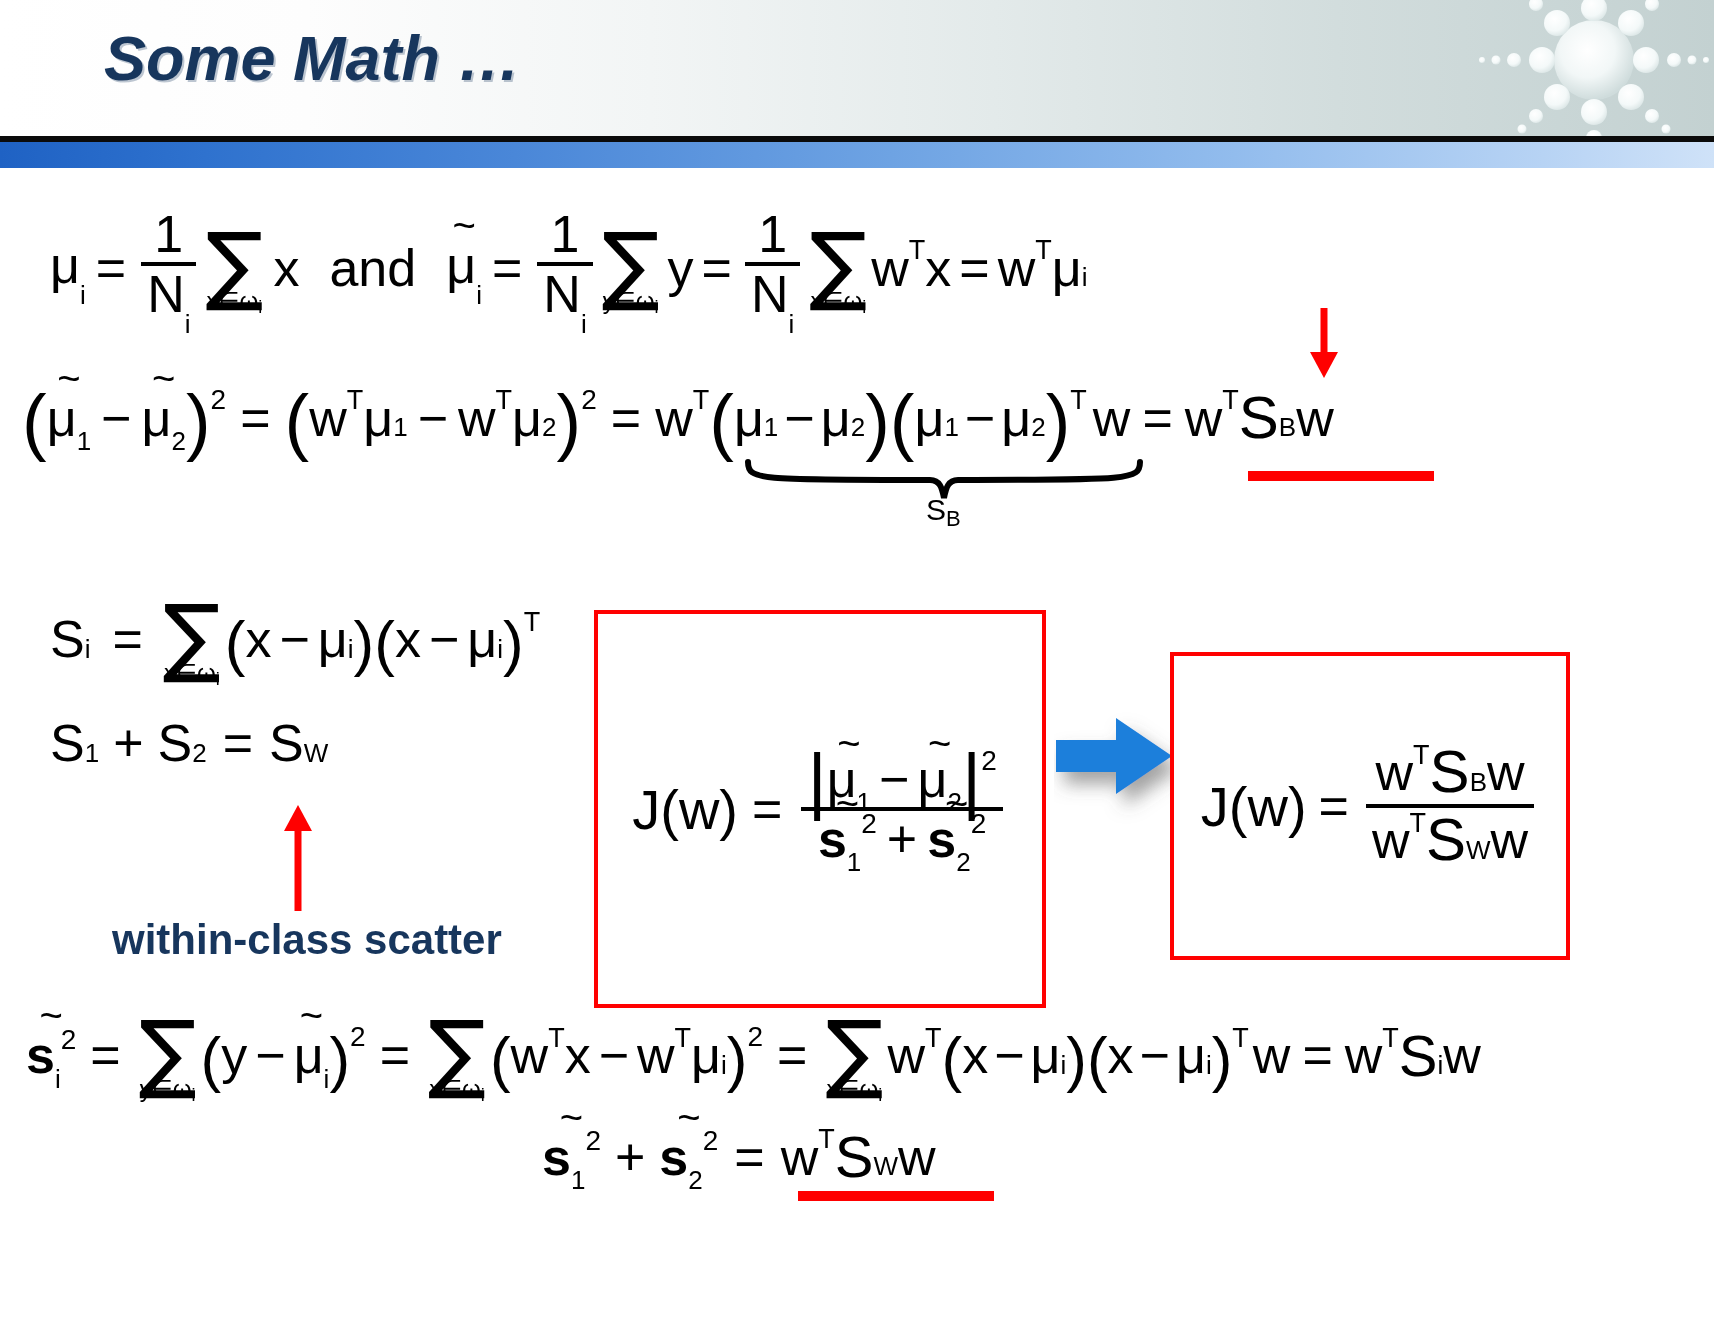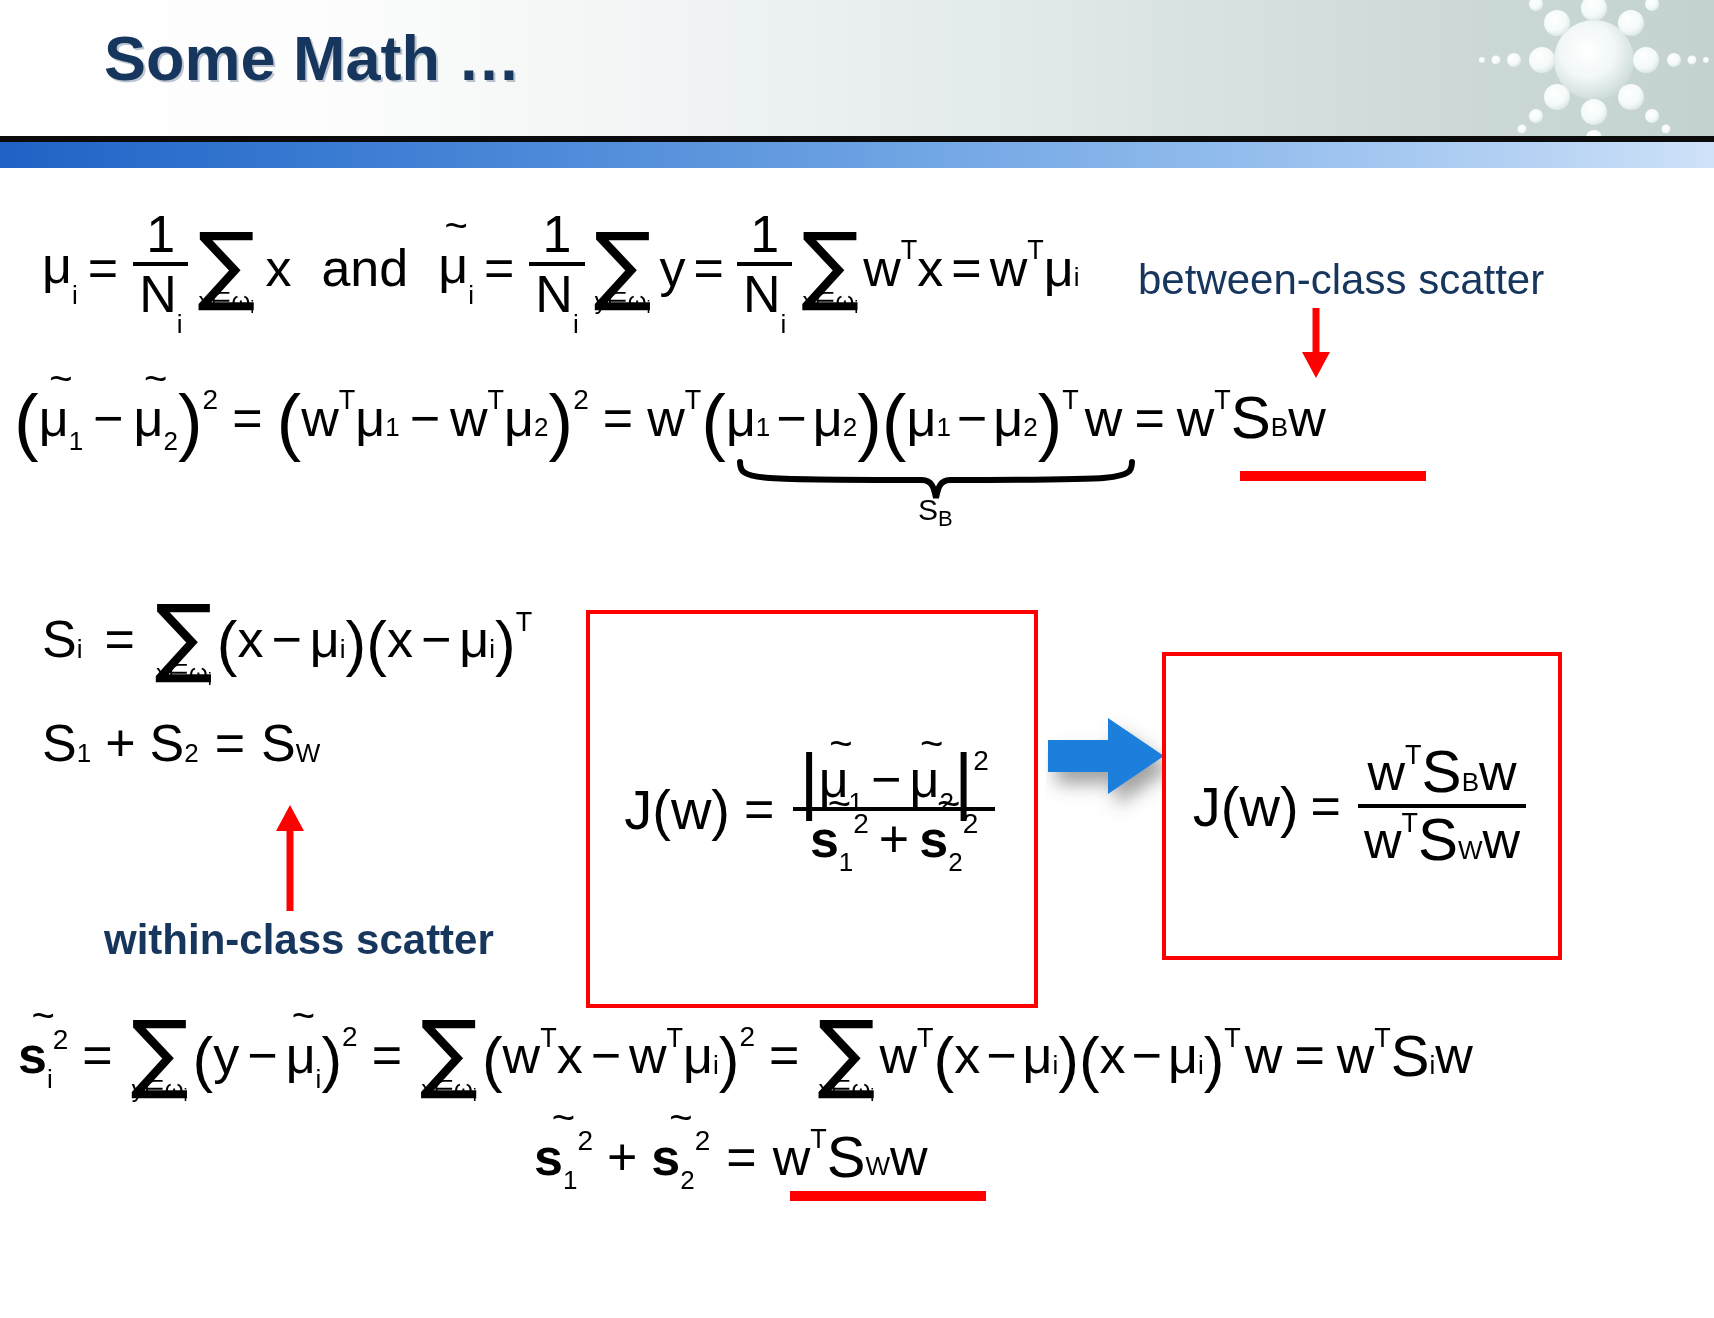--- a/index.html
+++ b/index.html
@@ -11,36 +11,36 @@
     position:relative;
   }
 
   
   .header{
     position:absolute;left:0;top:0;width:1714px;height:136px;
     background:linear-gradient(to right,#ffffff 0%,#fdfdfd 18%,#f2f5f5 38%,#e3eaea 58%,#d2dddd 78%,#c3d1d1 100%);
   }
   .title{
     position:absolute;left:104px;top:22px;
-    font-size:63px;font-weight:bold;
+    font-size:63px;font-weight:bold;font-style:italic;
     color:#17365d;letter-spacing:0px;
     text-shadow:2px 2px 0 rgba(23,54,93,0.28);
     white-space:nowrap;
   }
   .sunburst{position:absolute;left:1424px;top:-12px;width:290px;height:160px;overflow:hidden;}
   .headerline{
     position:absolute;left:0;top:136px;width:1714px;height:6px;background:#0b0b0b;
   }
   .bluebar{
     position:absolute;left:0;top:142px;width:1714px;height:26px;
     background:linear-gradient(to right,#1f62c4 0%,#2f72ce 12%,#4a87d8 30%,#6ea3e3 52%,#92bced 72%,#b7d3f4 90%,#cfe2f8 100%);
   }
 
   
-  .canvas{position:absolute;left:0;top:168px;width:1363px;height:1150px;}
+  .canvas{position:absolute;left:8px;top:168px;width:1363px;height:1150px;}
 
   
   .mth{font-family:"Liberation Sans", sans-serif;color:#000;white-space:nowrap;}
   .eq{position:absolute;display:flex;align-items:center;}
   .big{font-size:52px;}
   .sym{font-size:52px;}
   .sig{font-size:86px;line-height:0.8;font-family:"DejaVu Sans",sans-serif;font-weight:400;}
   .sub{font-size:26px;vertical-align:sub;position:relative;top:10px;}
   .sup{font-size:28px;vertical-align:super;position:relative;top:-18px;}
   .supT{font-size:27px;position:relative;top:-17px;}
@@ -178,21 +178,20 @@
     <span class="big">w</span>
       <span class="supT">T</span>
     <span class="big">x</span>
     <span class="sym" style="margin:0 8px;">=</span>
     <span class="big">w</span>
       <span class="supT">T</span>
     <span class="big">μ</span>
       <span class="sub">i</span>
   </div>
 
-  <div class="lbl" style="left:1138px;top:88px;">between-class scatter</div>
   <svg class="arrow-svg" style="left:1286px;top:140px;" width="60" height="72">
     <line x1="30" y1="0" x2="30" y2="54" stroke="#ff0000" stroke-width="7"></line>
     <polygon points="30,70 16,44 44,44" fill="#ff0000"></polygon>
   </svg>
 
   <div class="eq mth" style="left:14px;top:215px;">
     <span class="paren">(</span>
     <span class="tilde">
       <span class="tl">~</span>
       <span class="big">μ</span><span class="sub">1</span>

